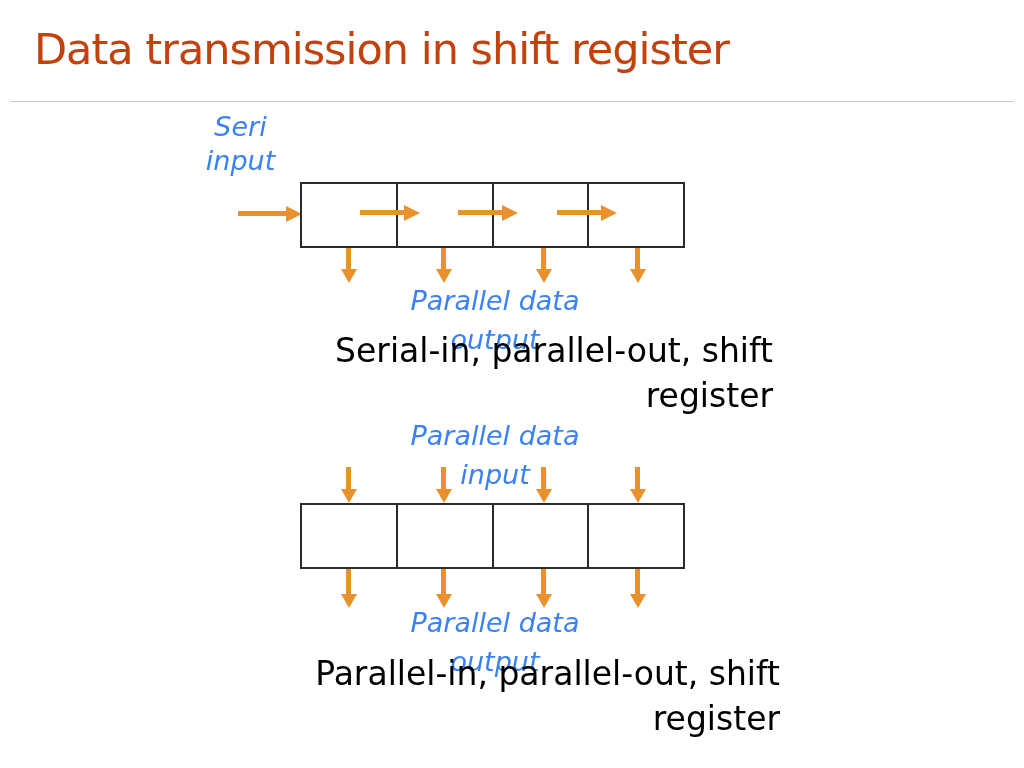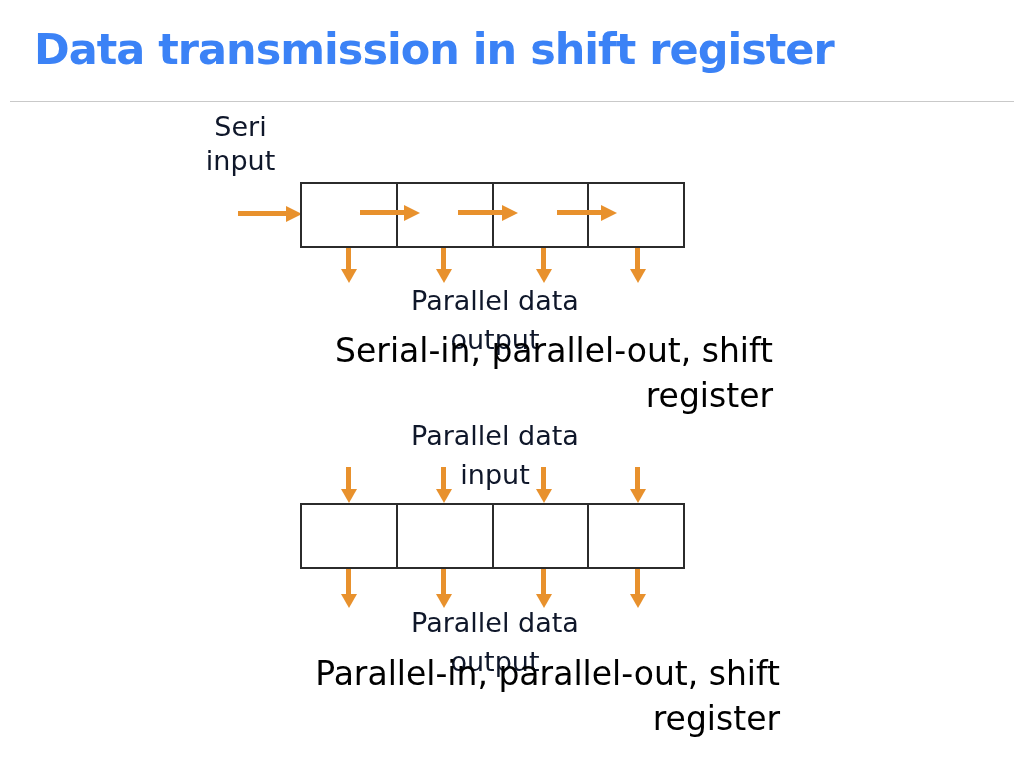--- a/index.html
+++ b/index.html
@@ -11,35 +11,35 @@
     overflow: hidden;
     font-family: "DejaVu Sans", sans-serif;
     color: #000000;
   }
   
   .title {
     position: absolute;
     left: 34px;
     top: 24px;
     font-size: 43px;
-    font-weight: 700;
+    font-weight: 400;
     letter-spacing: -1px;
-    color: #3b82f6;
+    color: #c2410c;
     white-space: nowrap;
   }
   .title-rule {
     position: absolute;
     left: 10px;
     top: 101px;
     width: 1004px;
     height: 1px;
     background: #c9c9c9;
   }
   
-  .lbl { position: absolute; text-align: center; line-height: 39px; font-size: 27px; color: #0f172a; }
+  .lbl { position: absolute; text-align: center; line-height: 39px; font-size: 27px; color: #3b82f6; font-style: italic; }
   .lbl .line { white-space: nowrap; }
   .serial-label { left: 178px; top: 110px; width: 125px; line-height: 34px; }
   .out-label-top { left: 345px; top: 281px; width: 300px; }
   .in-label-bottom { left: 345px; top: 416px; width: 300px; }
   .out-label-bottom { left: 345px; top: 603px; width: 300px; }
   .caption { position: absolute; text-align: right; font-size: 33px; line-height: 45px; color: #000; }
   .caption-top { left: 213px; top: 328px; width: 560px; }
   .caption-bottom { left: 200px; top: 651px; width: 580px; }
   
   .register {

